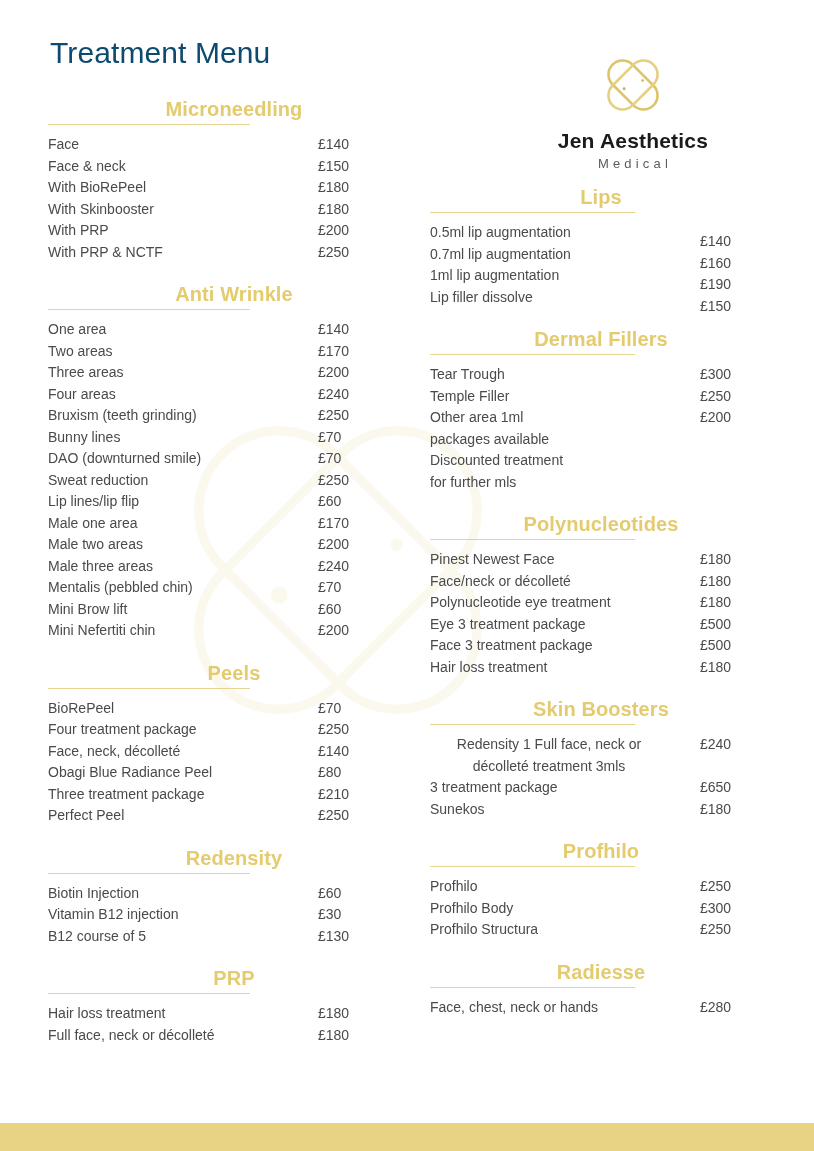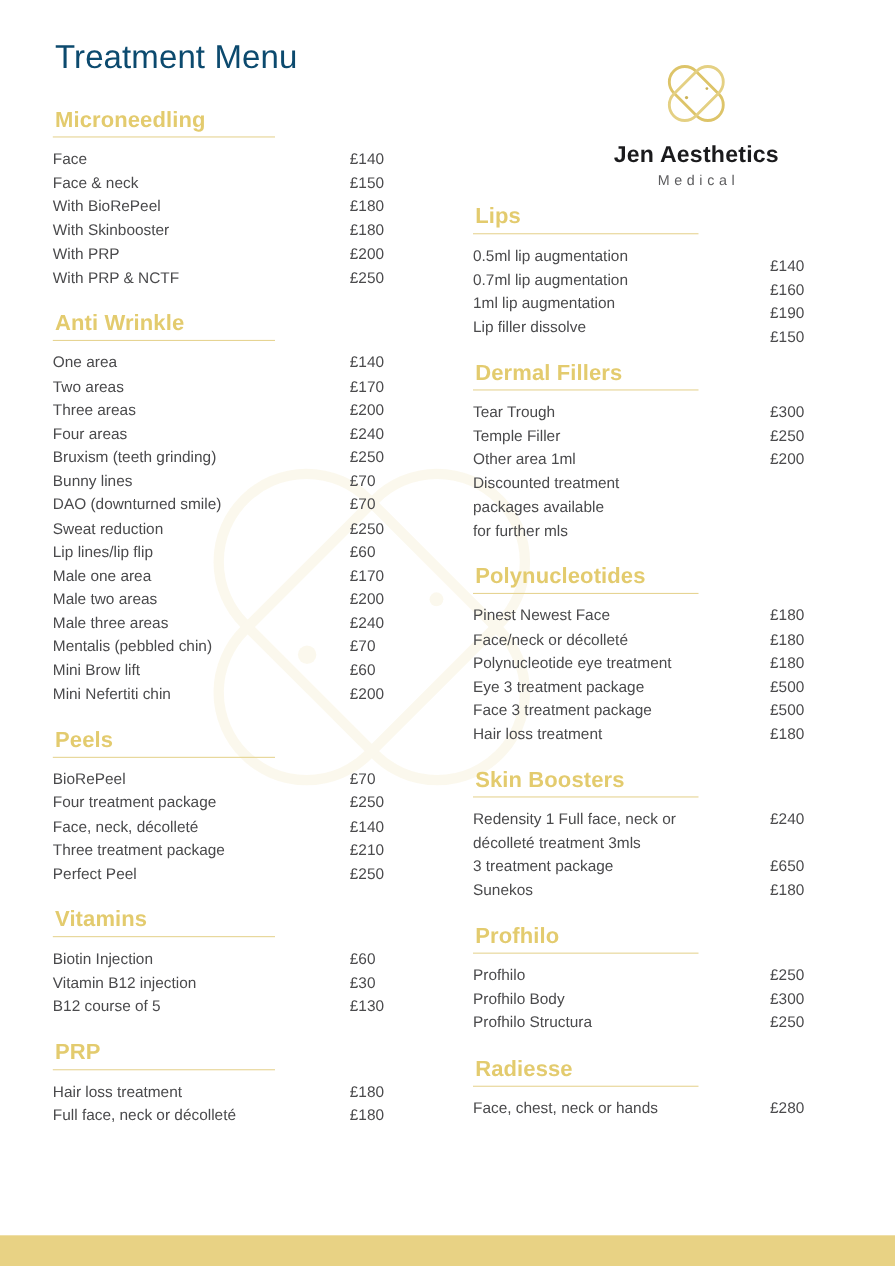--- a/index.html
+++ b/index.html
@@ -64,21 +64,21 @@
   }
   .logo-sub {
     font-size: 13px;
     color: #5c5c5e;
     letter-spacing: 4.2px;
     margin-top: 4px;
     padding-left: 4px;
   }
 
   
-  .section { margin-bottom: 4px; }
+  .section { margin-bottom: 4px; text-align: center; }
   .section-heading {
     font-size: 20px;
     font-weight: bold;
     color: #e3cb6e;
     letter-spacing: 0.1px;
     margin: 0 0 3px 2px;
   }
   .section-rule {
     height: 1px;
     background: #e6d493;
@@ -250,31 +250,35 @@
             </li>
             <li class="item">
               <span class="item-label">Four treatment package</span>
               <span class="item-price">£250</span>
             </li>
             <li class="item">
               <span class="item-label">Face, neck, décolleté</span>
               <span class="item-price">£140</span>
             </li>
             <li class="item">
+              <span class="item-label">Obagi Blue Radiance Peel</span>
+              <span class="item-price">£80</span>
+            </li>
+            <li class="item">
               <span class="item-label">Three treatment package</span>
               <span class="item-price">£210</span>
             </li>
             <li class="item">
               <span class="item-label">Perfect Peel</span>
               <span class="item-price">£250</span>
             </li>
           </ul>
         </div>
         <div class="section">
-          <div class="section-heading">Vitamins</div>
+          <div class="section-heading">Redensity</div>
           <div class="section-rule"></div>
           <ul class="items">
             <li class="item">
               <span class="item-label">Biotin Injection</span>
               <span class="item-price">£60</span>
             </li>
             <li class="item">
               <span class="item-label">Vitamin B12 injection</span>
               <span class="item-price">£30</span>
             </li>
@@ -335,24 +339,24 @@
             </li>
             <li class="item">
               <span class="item-label">Temple Filler</span>
               <span class="item-price">£250</span>
             </li>
             <li class="item">
               <span class="item-label">Other area 1ml</span>
               <span class="item-price">£200</span>
             </li>
             <li class="item">
+              <span class="item-label">packages available</span>
+            </li>
+            <li class="item">
               <span class="item-label">Discounted treatment</span>
-            </li>
-            <li class="item">
-              <span class="item-label">packages available</span>
             </li>
             <li class="item">
               <span class="item-label">for further mls</span>
             </li>
           </ul>
         </div>
         <div class="section">
           <div class="section-heading">Polynucleotides</div>
           <div class="section-rule"></div>
           <ul class="items">

